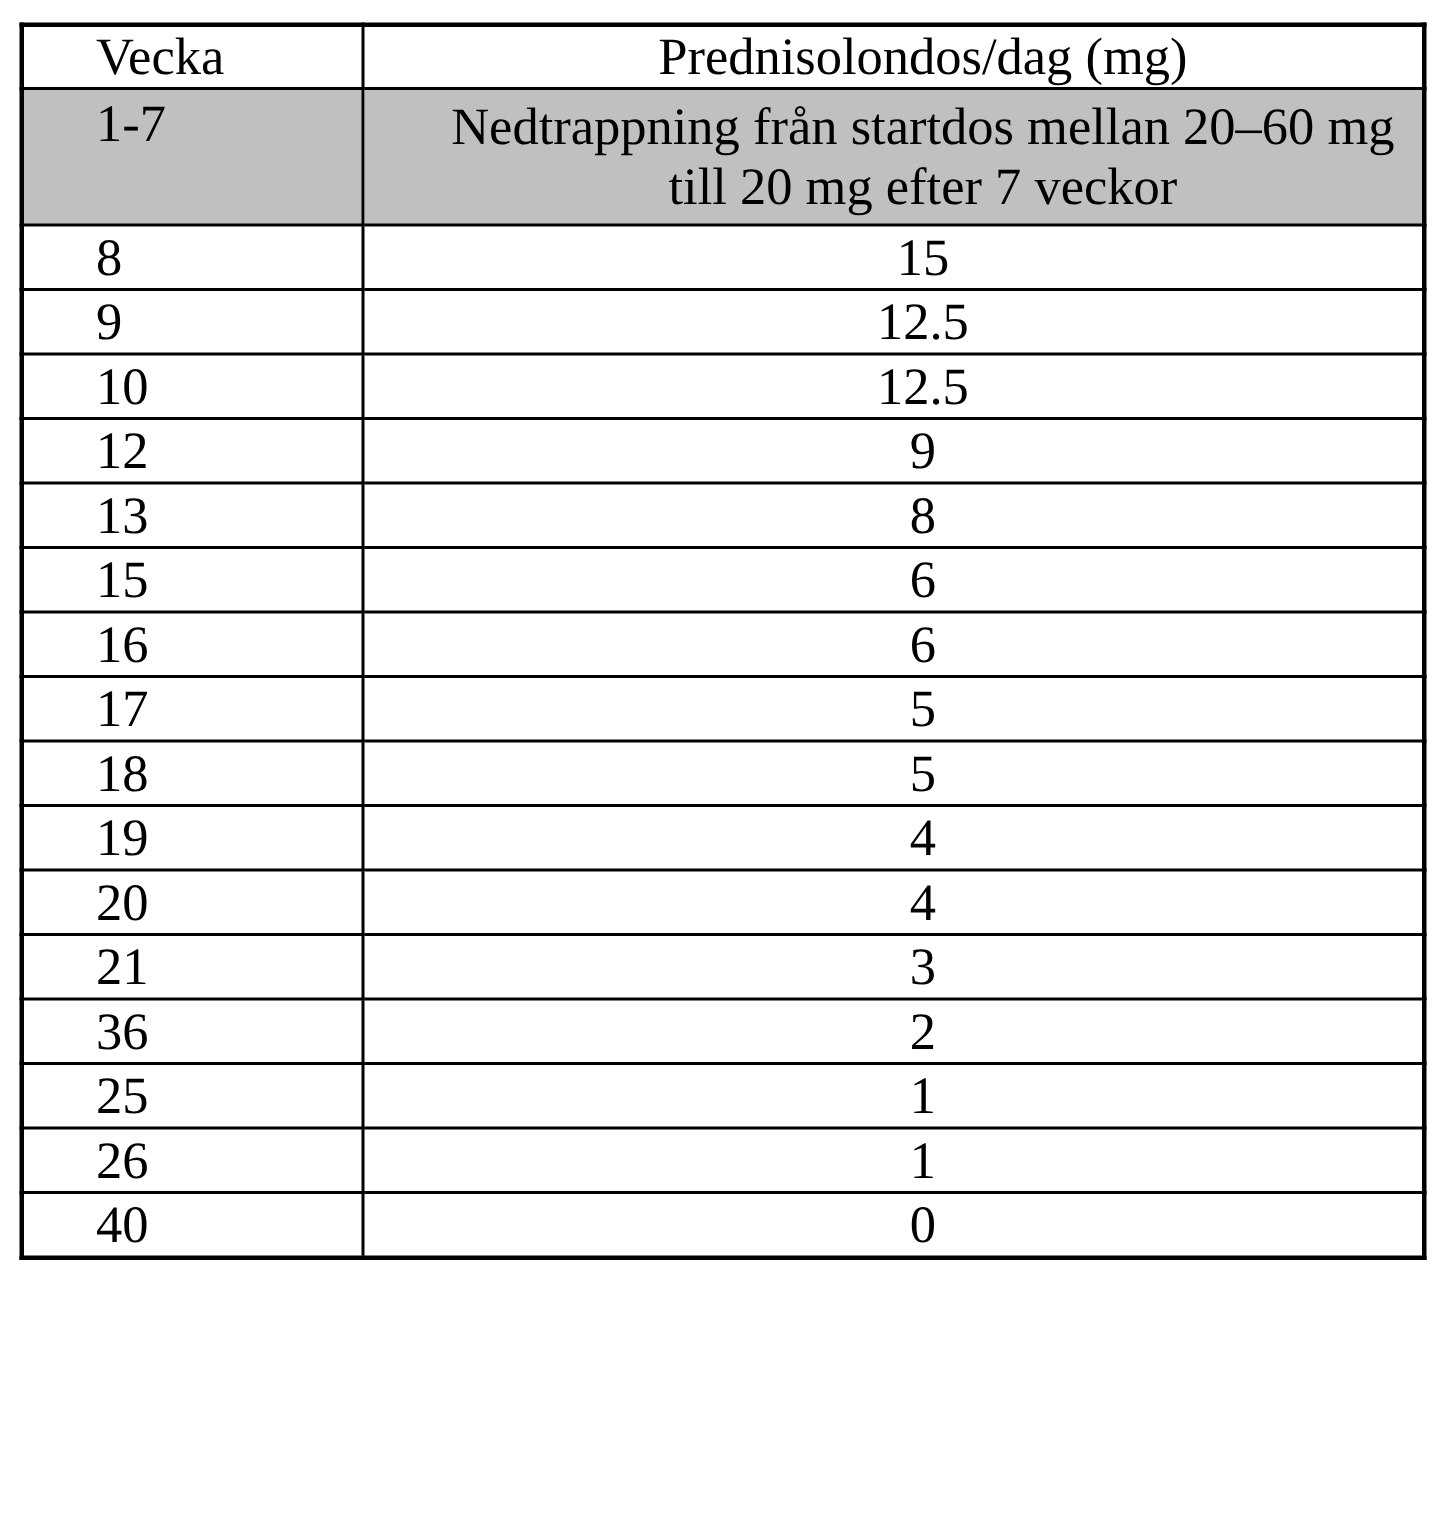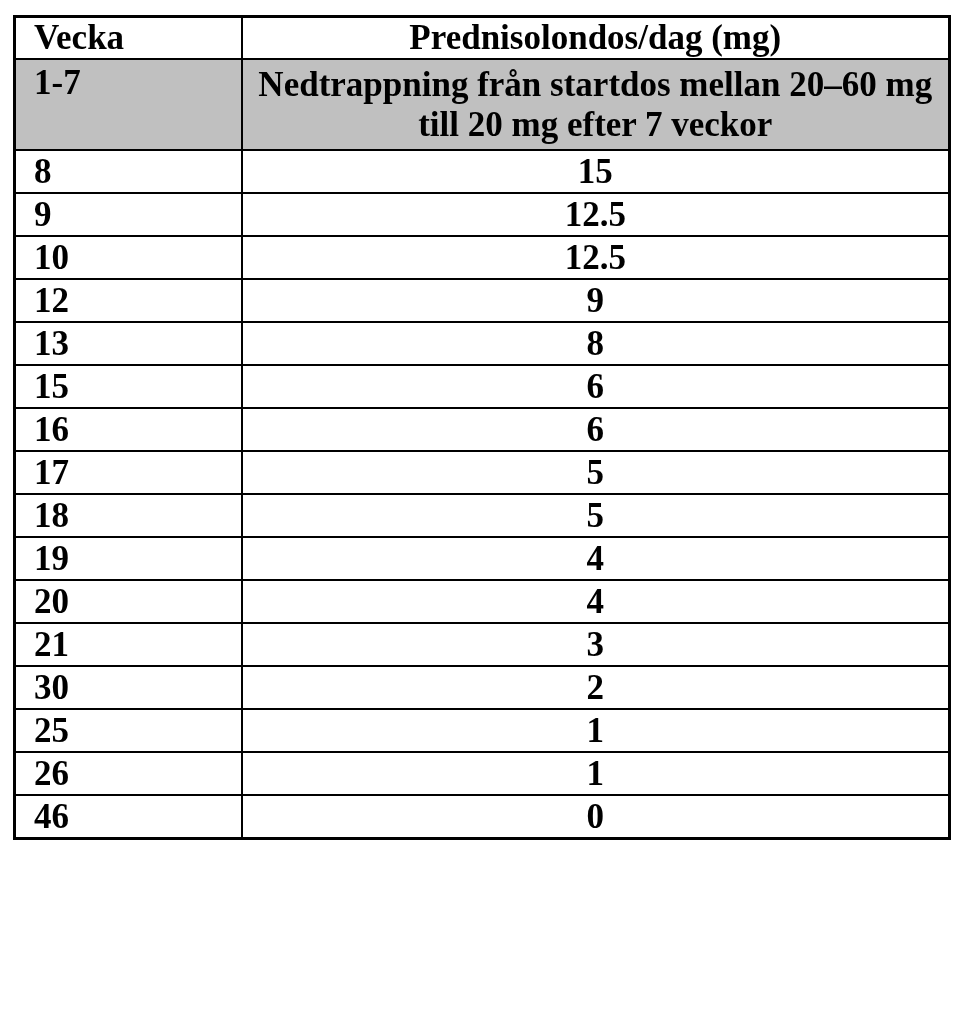--- a/index.html
+++ b/index.html
@@ -19,24 +19,25 @@
     width: 935px;
     border-collapse: collapse;
     table-layout: fixed;
     border: 3px solid var(--border, #000000);
     font-size: 35px;
   }
   .doc-table col.col-week { width: 227px; }
   .doc-table col.col-dose { width: 708px; }
   .doc-table th, .doc-table td {
     border: 2px solid var(--border, #000000);
-    font-weight: bold;
+    font-weight: normal;
     vertical-align: middle;
     line-height: 1.15;
     overflow: hidden;
+    padding-left: 48px;
   }
   .doc-table th { height: 39px; }
   .doc-table td { height: 41px; }
   .cell-week {
     text-align: left;
     padding: 0 4px 0 18px;
   }
   .cell-dose {
     text-align: center;
     padding: 0 8px;
@@ -112,29 +113,29 @@
     </tr>
     <tr>
       <td class="cell-week">20</td>
       <td class="cell-dose">4</td>
     </tr>
     <tr>
       <td class="cell-week">21</td>
       <td class="cell-dose">3</td>
     </tr>
     <tr>
-      <td class="cell-week">30</td>
+      <td class="cell-week">36</td>
       <td class="cell-dose">2</td>
     </tr>
     <tr>
       <td class="cell-week">25</td>
       <td class="cell-dose">1</td>
     </tr>
     <tr>
       <td class="cell-week">26</td>
       <td class="cell-dose">1</td>
     </tr>
     <tr>
-      <td class="cell-week">46</td>
+      <td class="cell-week">40</td>
       <td class="cell-dose">0</td>
     </tr>
   </tbody>
 </table>
 
 </body></html>

